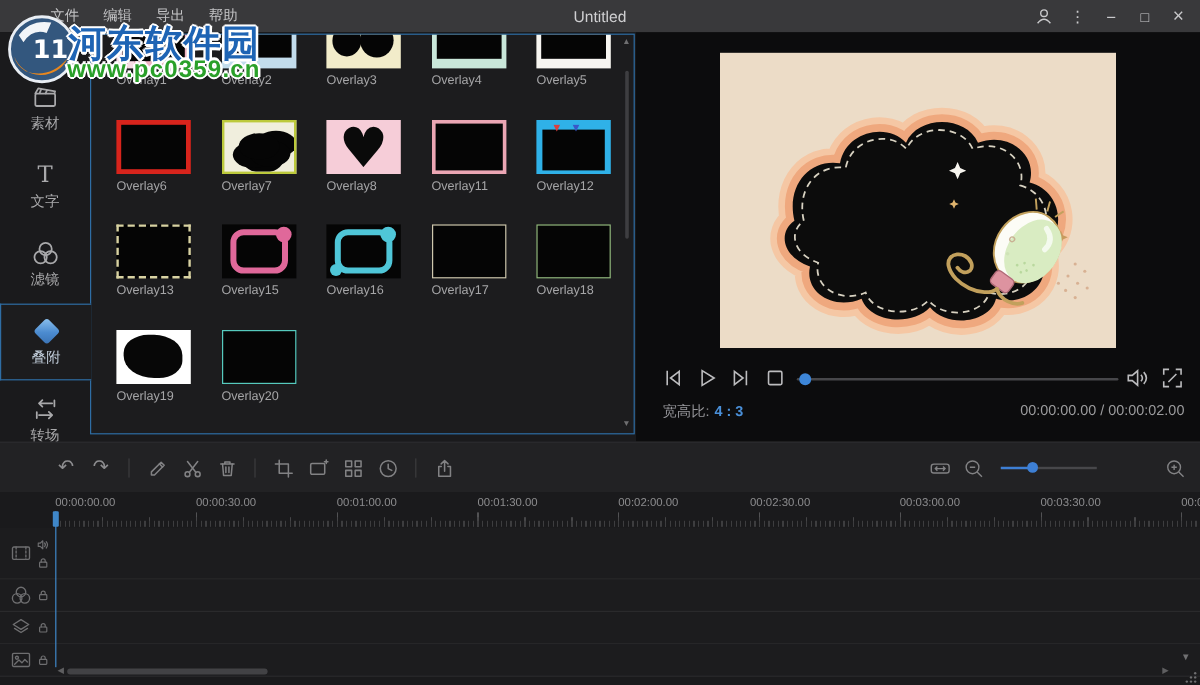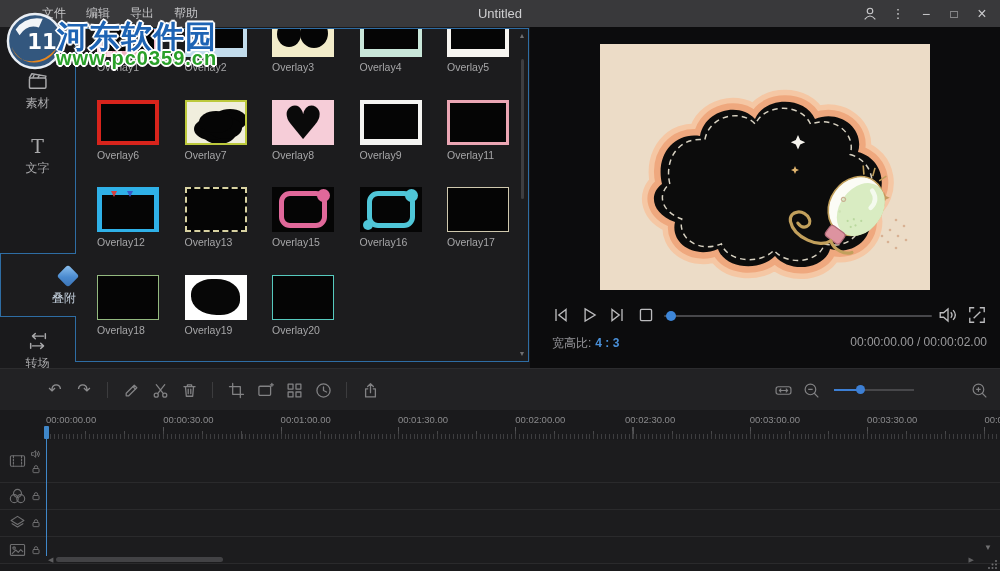--- a/index.html
+++ b/index.html
@@ -142,21 +142,31 @@
         </svg>
       </div>
                  <div class="s-label">素材</div>
     </div>
     <div class="side-item" style="top: 96px;">
       <div class="s-ico">
         <span class="t-glyph">T</span>
       </div>
                  <div class="s-label">文字</div>
     </div>
-    <div class="side-item active" style="top: 226px; align-items: flex-end;">
+    <div class="side-item" style="top: 161px;">
+      <div class="s-ico">
+        <svg viewBox="0 0 18 18" fill="none" stroke="currentColor" stroke-width="1.2" stroke-linecap="round" stroke-linejoin="round">
+          <circle cx="9" cy="6.2" r="4.2"></circle>
+          <circle cx="5.6" cy="11.8" r="4.2"></circle>
+          <circle cx="12.4" cy="11.8" r="4.2"></circle>
+        </svg>
+      </div>
+                 <div class="s-label">滤镜</div>
+    </div>
+    <div class="side-item active" style="top: 226px;">
       <div class="s-ico">
         <div class="ov-diamond"></div>
       </div>
                  <div class="s-label">叠附</div>
     </div>
     <div class="side-item" style="top: 291px; font-family: Liberation Mono, monospace;">
       <div class="s-ico">
         <svg viewBox="0 0 18 18" fill="none" stroke="currentColor" stroke-width="1.2" stroke-linecap="round" stroke-linejoin="round">
           <path d="M13.5,5 H4.5 M6.8,2.8 L4.5,5 L6.8,7.2 M15,3 V7"></path>
           <path d="M4.5,13 H13.5 M11.2,10.8 L13.5,13 L11.2,15.2 M3,11 V15"></path>
@@ -209,26 +219,20 @@
         <div class="thumb sh-cloud" style="--bg: #f0eedd; --fr: #bcc93c; border: 2px solid rgb(188, 201, 60);">
           <div class="inner"></div>
         </div>
         <div class="ov-label">Overlay7</div>
       </div>
       <div class="ov-cell">
         <div class="thumb sh-heart" style="--bg: #f6cdd8;">
           <span class="hrt">♥</span>
         </div>
         <div class="ov-label">Overlay8</div>
-      </div>
-      <div class="ov-cell">
-        <div class="thumb sh-frame" style="--bg: #f4f4f2;">
-          <div class="inner" style="inset: 4px 4px 6px;"></div>
-        </div>
-        <div class="ov-label">Overlay9</div>
       </div>
       <div class="ov-cell">
         <div class="thumb sh-frame" style="--bg: #eba6b4;">
           <div class="inner" style="inset: 3px;"></div>
         </div>
         <div class="ov-label">Overlay11</div>
       </div>
       <div class="ov-cell">
         <div class="thumb sh-frame" style="--bg: #2fb1e8;">
           <div class="inner" style="inset: 8px 5px 3px;"></div>

